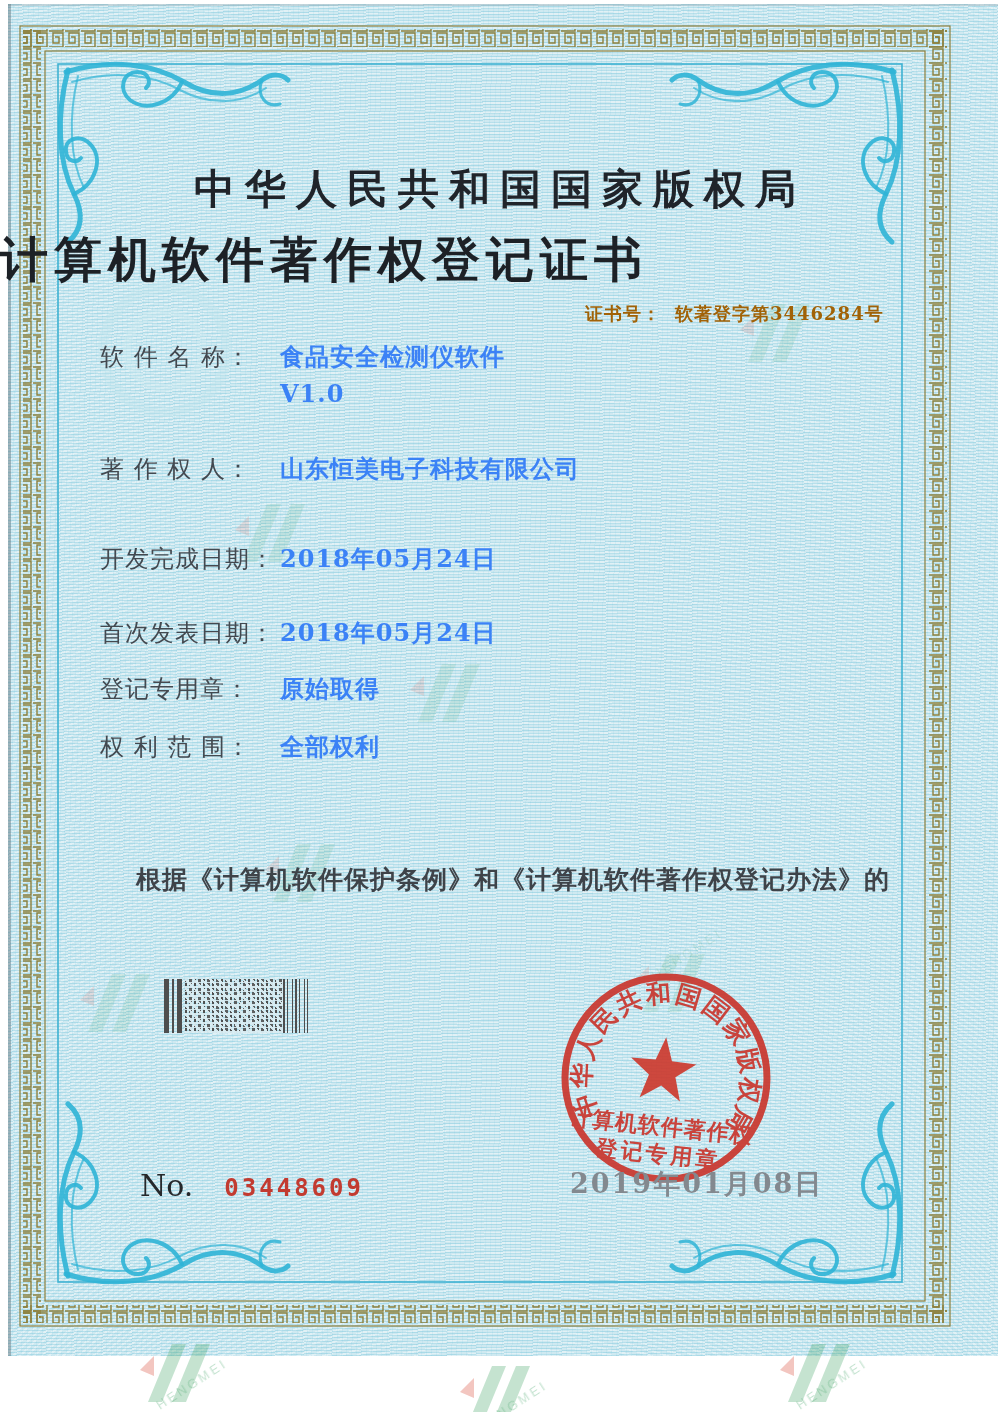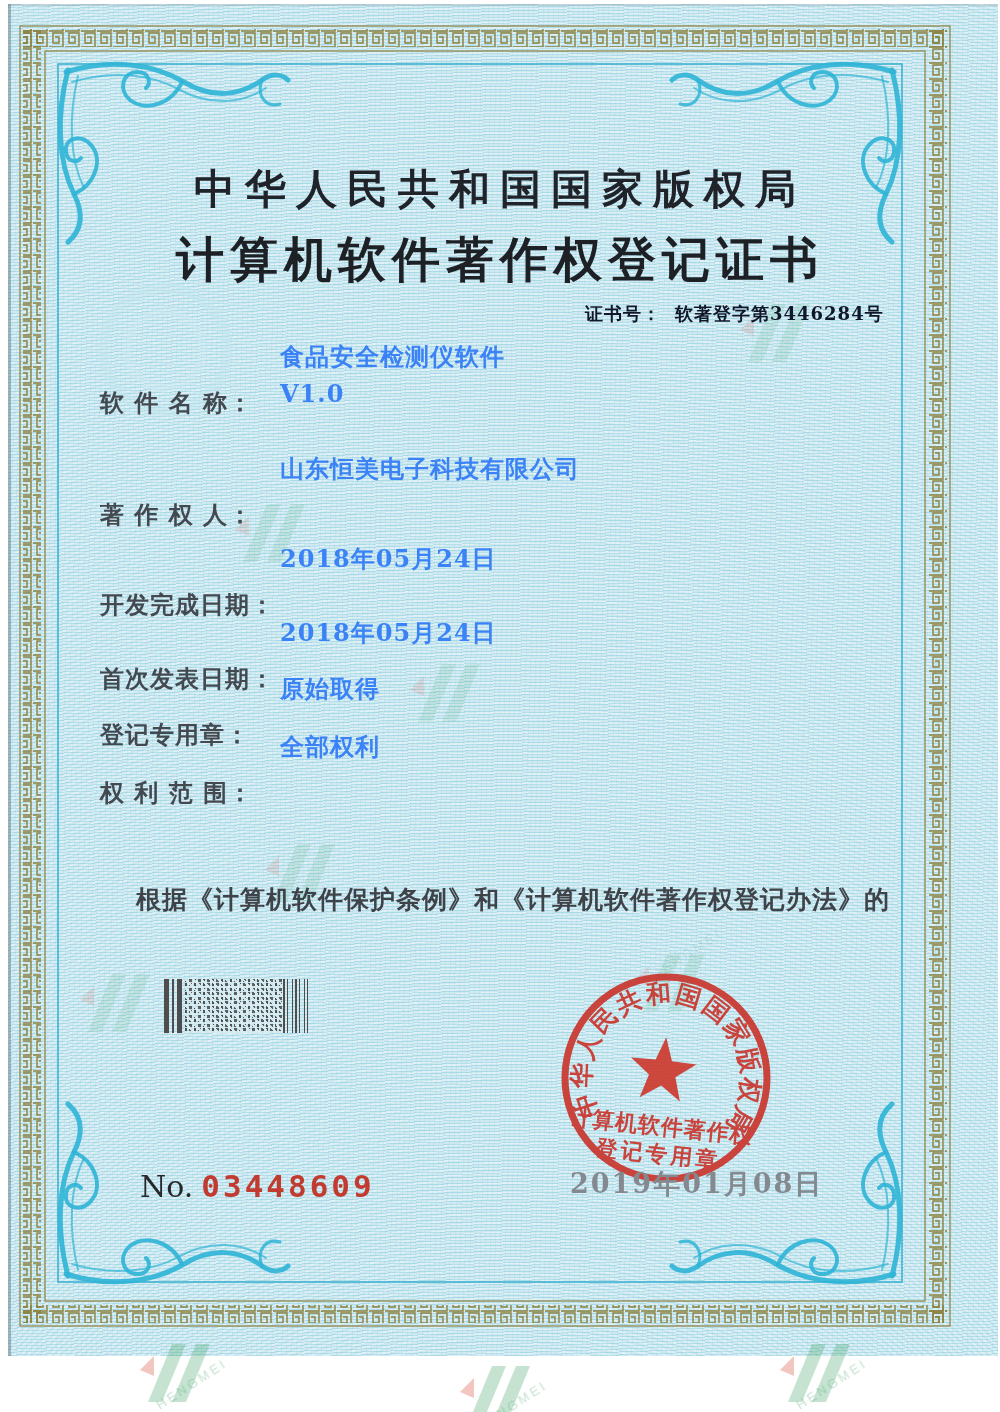--- a/index.html
+++ b/index.html
@@ -12,45 +12,45 @@
     background-image:
       repeating-linear-gradient(178deg, rgba(88,184,210,0.30) 0px, rgba(88,184,210,0.30) 1px, rgba(255,255,255,0) 1px, rgba(255,255,255,0) 3px),
       repeating-linear-gradient(92deg, rgba(130,205,228,0.15) 0px, rgba(130,205,228,0.15) 1px, rgba(255,255,255,0) 1px, rgba(255,255,255,0) 5px),
       repeating-radial-gradient(circle at 50% 135%, rgba(255,255,255,0.22) 0 2px, rgba(120,200,222,0.10) 2px 5px);
     box-shadow:inset 3px 0 0 rgba(90,110,120,0.45), inset 0 2px 0 rgba(140,160,170,0.35);}
   svg.layer{position:absolute;left:0;top:0;}
   
   .t{position:absolute;color:#3f454b;}
   #authority-title{left:0;top:162px;width:1000px;text-align:center;
     font-size:41px;font-weight:bold;letter-spacing:10px;color:#20242a;}
-  #certificate-title{left:0;top:228px;width:1000px;text-align:center;
+  #certificate-title{left:0;top:228px;width:1000px;
     font-size:48px;font-weight:bold;letter-spacing:6px;color:#1d2126;}
-  #certno{left:585px;top:302px;font-size:18px;color:#0f172a;letter-spacing:1px;font-weight:600;}
+  #certno{left:585px;top:302px;font-size:18px;color:#a16207;letter-spacing:1px;font-weight:600;}
   #certno .v{margin-left:14px;}
   .row{position:absolute;left:100px;display:flex;}
-  .lbl{white-space:pre;font-size:24px;font-weight:700;color:#434950;letter-spacing:1px;margin-top:46px;}
+  .lbl{white-space:pre;font-size:24px;font-weight:400;color:#434950;letter-spacing:1px;}
   .val{position:absolute;left:180px;font-size:24px;font-weight:600;color:#3b82f6;letter-spacing:1px;white-space:pre;}
-  .statement{position:absolute;font-size:25px;font-weight:600;color:#3e4349;letter-spacing:1px;margin-top:20px;}
+  .statement{position:absolute;font-size:25px;font-weight:600;color:#3e4349;letter-spacing:1px;}
   
   #barcode{position:absolute;left:164px;top:979px;width:144px;height:54px;display:flex;}
   #barcode .bc-start{width:21px;height:100%;
     background:repeating-linear-gradient(90deg,#4e4e4e 0 5px,rgba(0,0,0,0) 5px 8px,#4e4e4e 8px 10px,rgba(0,0,0,0) 10px 13px);}
   #barcode .bc-data{flex:1;height:100%;
     background:
       repeating-linear-gradient(47deg, rgba(217,237,243,0.95) 0 2px, rgba(0,0,0,0) 2px 6px),
       repeating-linear-gradient(0deg, rgba(217,237,243,0.95) 0 2px, rgba(0,0,0,0) 2px 5px, rgba(217,237,243,0.9) 5px 6px, rgba(0,0,0,0) 6px 9px),
       repeating-linear-gradient(90deg, rgba(72,72,72,0.95) 0 2px, rgba(0,0,0,0) 2px 4px, rgba(80,80,80,0.9) 4px 7px, rgba(0,0,0,0) 7px 9px);}
   #barcode .bc-end{width:25px;height:100%;
     background:repeating-linear-gradient(90deg,#4e4e4e 0 2px,rgba(0,0,0,0) 2px 4px,#4e4e4e 4px 5px,rgba(0,0,0,0) 5px 9px,#4e4e4e 9px 10px,rgba(0,0,0,0) 10px 12px);}
   #seal-date{position:absolute;left:570px;top:1166px;font-size:27px;color:#83898f;
     letter-spacing:2px;font-weight:700;z-index:5;}
   #serial{position:absolute;left:140px;top:1168px;z-index:4;}
   #serial .no{font-size:30px;color:#26282b;font-weight:400;}
   #serial .num{font-family:"DejaVu Sans Mono","Liberation Mono",monospace;
-    font-size:31px;color:#c23b30;letter-spacing:3px;margin-left:8px;font-weight:600;}
+    font-size:24px;color:#c23b30;letter-spacing:3px;margin-left:31px;font-weight:600;}
   #seal-svg{position:absolute;left:541px;top:953px;z-index:3;}
 </style>
 </head>
 <body>
 
 <div id="page">
   <div id="paper"></div>
 
   <svg class="layer" width="1000" height="1412" viewBox="0 0 1000 1412">
     <defs>

